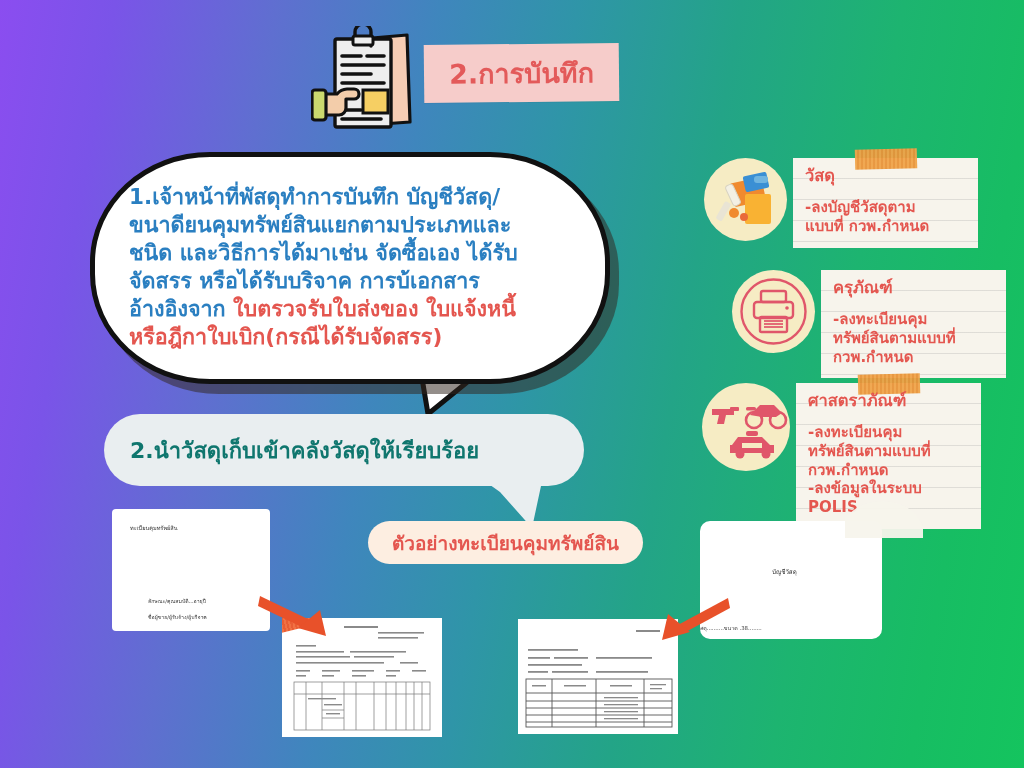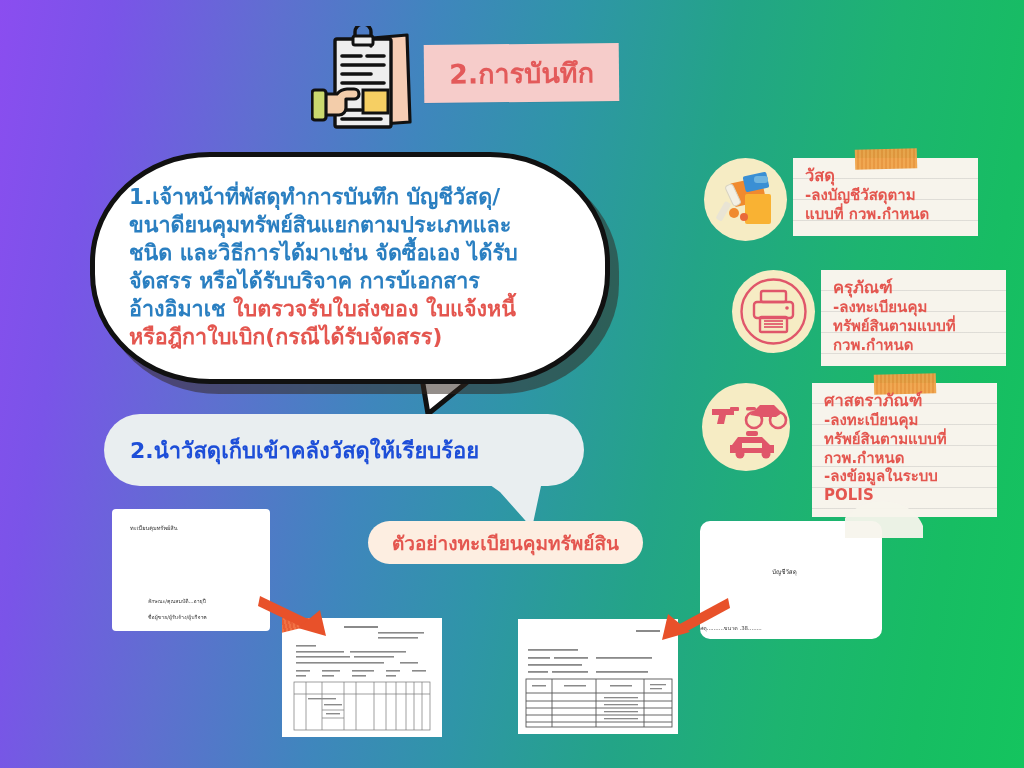--- a/index.html
+++ b/index.html
@@ -80,21 +80,21 @@
     width: 480px; height: 72px;
     background: #e9eef0;
     border-radius: 40px;
     z-index: 5;
   }
   #bubble2-text {
     position: absolute;
     left: 26px; top: 0; right: 20px; height: 72px;
     display: flex; align-items: center;
     font-size: 22px; font-weight: bold;
-    color: #1d4ed8;
+    color: #0f766e;
     white-space: nowrap;
   }
   #bubble2-tail {
     position: absolute;
     left: 470px; top: 470px;
     width: 80px; height: 62px;
     z-index: 4;
   }
 
   
@@ -108,21 +108,21 @@
     z-index: 6;
   }
   #pill-label .txt {
     color: #e4564f; font-size: 19px; font-weight: bold; white-space: nowrap;
   }
 
   
   .card-row { position: absolute; display: flex; align-items: flex-start; }
   #card-row-1 { left: 704px; top: 158px; }
   #card-row-2 { left: 732px; top: 270px; }
-  #card-row-3 { left: 702px; top: 383px; gap: 16px; }
+  #card-row-3 { left: 702px; top: 383px; }
 
   .circle-icon {
     width: 83px; height: 83px; border-radius: 50%;
     background: #f6ecc4;
     flex: 0 0 auto;
     position: relative;
     display: flex; align-items: center; justify-content: center;
   }
   #card-row-3 .circle-icon { width: 88px; height: 88px; }
 
@@ -144,20 +144,21 @@
   .note-title {
     position: relative;
     color: #e4564f; font-size: 16.5px; font-weight: bold;
     line-height: 1.22;
   }
   .note-body {
     position: relative;
     color: #e4564f; font-size: 15px; font-weight: bold;
     line-height: 1.25;
     white-space: pre-line;
+    margin-top: 12px;
   }
   .tape {
     position: absolute;
     width: 62px; height: 20px;
     background: repeating-linear-gradient(90deg,#f0a44a 0 2px,#e8943a 2px 4px);
     opacity: 0.95;
     top: -9px; left: 62px;
     transform: rotate(-1.5deg);
   }
 
@@ -235,21 +236,21 @@
       <path d="M4 2 L104 2 L30 62 L24 26 Z" fill="#ffffff" stroke="#111111" stroke-width="5"></path>
     </svg>
   </div>
 
   <div id="main-bubble">
     <div id="main-bubble-text">
       <div>1.เจ้าหน้าที่พัสดุทำการบันทึก บัญชีวัสดุ/</div>
       <div>ขนาดียนคุมทรัพย์สินแยกตามประเภทและ</div>
       <div>ชนิด และวิธีการได้มาเช่น จัดซื้อเอง ได้รับ</div>
       <div>จัดสรร หรือได้รับบริจาค การบ้เอกสาร</div>
-      <div><span>อ้างอิมาเช </span><span class="hl">ใบตรวจรับใบส่งของ ใบแจ้งหนี้</span></div>
+      <div><span>อ้างอิงจาก </span><span class="hl">ใบตรวจรับใบส่งของ ใบแจ้งหนี้</span></div>
       <div class="hl">หรือฎีกาใบเบิก(กรณีได้รับจัดสรร)</div>
     </div>
   </div>
 
   <div id="bubble2-tail">
     <svg viewBox="0 0 80 62" width="80" height="62">
       <path d="M2 2 L74 2 L62 58 L30 22 Z" fill="#e9eef0"></path>
     </svg>
   </div>
 

